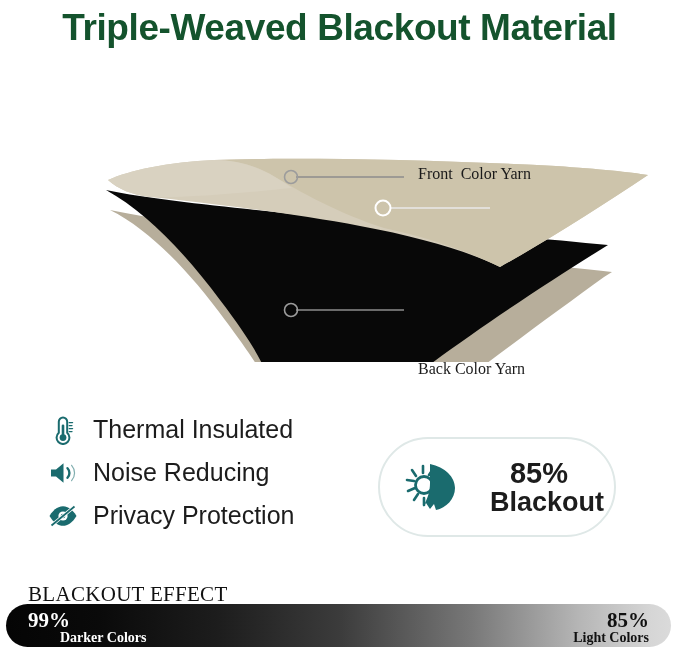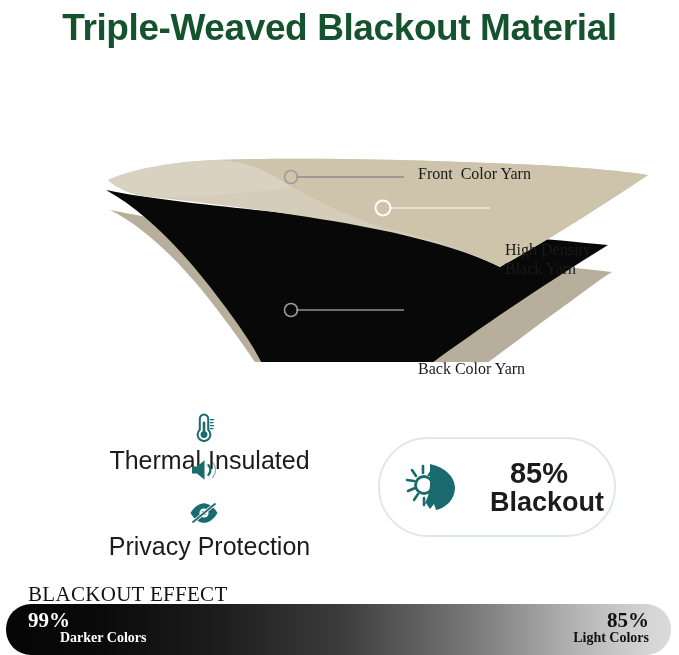--- a/index.html
+++ b/index.html
@@ -60,21 +60,20 @@
   .features {
     position: absolute;
     left: 44px;
     top: 408px;
     width: 320px;
   }
   .feature-row {
     display: flex;
     align-items: center;
     height: 43px;
-    flex-direction: column;
   }
   .feature-icon {
     width: 38px;
     height: 34px;
     flex: 0 0 38px;
     display: flex;
     align-items: center;
     justify-content: center;
   }
   .feature-label {
@@ -129,21 +128,21 @@
     font-size: 21px;
     color: #111111;
     letter-spacing: 0.3px;
     white-space: nowrap;
   }
   .effect-bar {
     position: absolute;
     left: 6px;
     top: 604px;
     width: 665px;
-    height: 51px;
+    height: 43px;
     border-radius: 25px;
     background: linear-gradient(to right,
         #050505 0%,
         #0a0a0a 14%,
         #1d1d1d 32%,
         #3b3b3b 50%,
         #787878 70%,
         #b5b5b5 86%,
         #d6d6d6 97%,
         #dadada 100%);
@@ -202,22 +201,20 @@
       <circle cx="383" cy="146" r="7.5" fill="none" stroke="#ffffff" stroke-width="2"></circle>
     </g>
 
     <g>
       <line x1="296" y1="248" x2="404" y2="248" stroke="#8c8c8c" stroke-width="1.4"></line>
       <circle cx="291" cy="248" r="6.5" fill="none" stroke="#9c9c9c" stroke-width="1.6"></circle>
     </g>
   </svg>
 
   <div class="callout-text" id="callout-front">Front  Color Yarn</div>
-  <div class="callout-text" id="callout-black">High Density
-Black Yarn</div>
   <div class="callout-text" id="callout-back">Back Color Yarn</div>
 </div>
 
 <div class="features">
 
   <div class="feature-row">
     <span class="feature-icon">
       <svg width="26" height="30" viewBox="0 0 26 30" xmlns="http://www.w3.org/2000/svg">
         <path d="M13 2.5 a4.2 4.2 0 0 1 4.2 4.2 v11.1 a6.4 6.4 0 1 1 -8.4 0 V6.7 A4.2 4.2 0 0 1 13 2.5 Z" fill="none" stroke="#1a6b6e" stroke-width="2"></path>
         <circle cx="13" cy="22.6" r="3.4" fill="#1a6b6e"></circle>
@@ -234,20 +231,21 @@
   </div>
 
   <div class="feature-row">
     <span class="feature-icon">
       <svg width="30" height="26" viewBox="0 0 30 26" xmlns="http://www.w3.org/2000/svg">
         <path d="M3 9.5 h5 L15.5 3.2 v19.6 L8 16.5 H3 Z" fill="#1a6b6e"></path>
         <path d="M19.5 8.2 a7 7 0 0 1 0 9.6" fill="none" stroke="#1a6b6e" stroke-width="2.4" stroke-linecap="round"></path>
         <path d="M23.6 5.3 a11.5 11.5 0 0 1 0 15.4" fill="none" stroke="#1a6b6e" stroke-width="1.2" stroke-linecap="round" opacity="0.55"></path>
       </svg>
     </span>
+    <span class="feature-label">Noise Reducing</span>
   </div>
 
   <div class="feature-row">
     <span class="feature-icon">
       <svg width="32" height="24" viewBox="0 0 32 24" xmlns="http://www.w3.org/2000/svg">
         <path d="M2.5 12 C6.5 5.2 11.5 2.2 16 2.2 C20.5 2.2 25.5 5.2 29.5 12
                  C25.5 18.8 20.5 21.8 16 21.8 C11.5 21.8 6.5 18.8 2.5 12 Z" fill="#1a6b6e"></path>
         <circle cx="16" cy="12" r="4.6" fill="#ffffff"></circle>
         <circle cx="16" cy="12" r="2.3" fill="#1a6b6e"></circle>
         <line x1="4.5" y1="21.5" x2="27.5" y2="2.5" stroke="#ffffff" stroke-width="3.4"></line>

